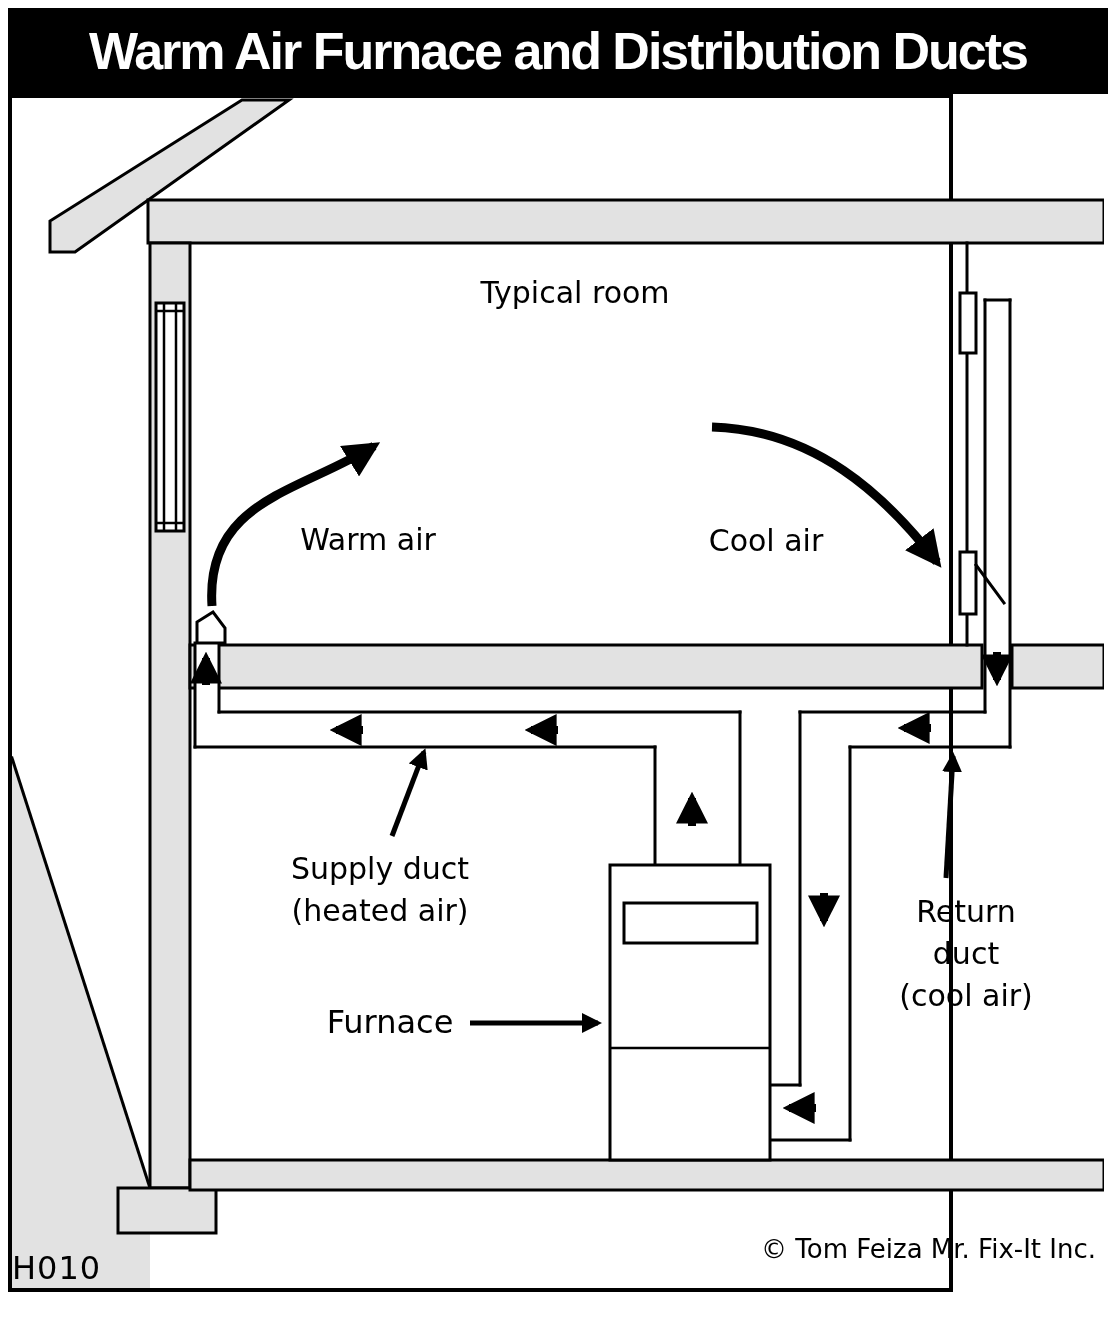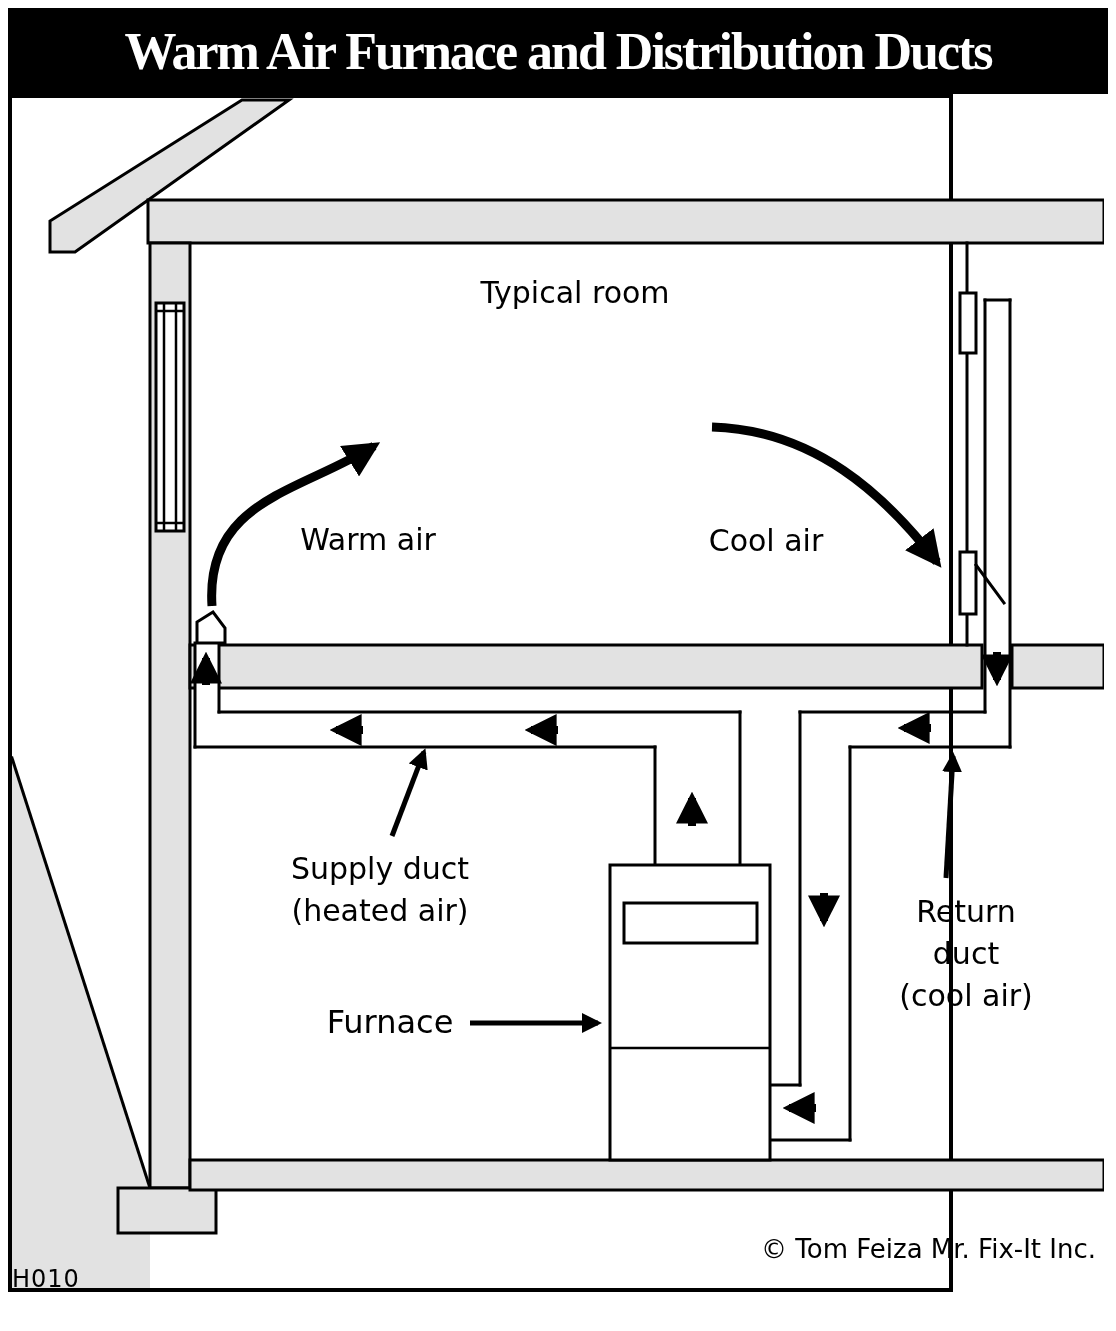--- a/index.html
+++ b/index.html
@@ -11,31 +11,30 @@
   }
   html,body{margin:0;padding:0;background:var(--paper);}
   .page{position:relative;width:1116px;height:1331px;background:var(--paper);overflow:hidden;
         font-family:"DejaVu Sans",sans-serif;}
   .title-bar{
     position:absolute;left:8px;top:8px;width:1100px;height:86px;
     background:var(--title_bg);color:var(--title_fg);
     display:flex;align-items:center;justify-content:center;
   }
   .title-bar h1{
-    margin:2px;font-family:Liberation Serif, serif;
+    margin:2px;font-family:Liberation Sans, sans-serif;
     font-weight:bold;font-size:52px;letter-spacing:-2px;white-space:nowrap;
   }
   .diagram-frame{
     position:absolute;left:8px;top:94px;width:945px;height:1198px;
     box-sizing:border-box;border:4px solid var(--line);background:var(--paper);
   }
   .figure-code{
-    position:absolute;left:12px;top:1249px;font-size:24px;color:var(--line);
+    position:absolute;left:12px;top:1249px;font-size:32px;color:var(--line);
     letter-spacing:1px;
-    margin-top:16px;
   }
   
   .ln{stroke:var(--line);stroke-width:3;fill:none;stroke-linecap:square;}
   .ln2{stroke:var(--line);stroke-width:2.5;fill:none;}
   .gray{fill:var(--wall_fill);stroke:var(--line);stroke-width:3;}
   .grayfill{fill:var(--wall_fill);stroke:none;}
   .white{fill:var(--paper);stroke:var(--line);stroke-width:3;}
   .whitefill{fill:var(--paper);stroke:none;}
   .arrow{stroke:var(--line);stroke-width:8;fill:none;marker-end:url(#ah);}
   .arrow-curve{stroke:var(--line);stroke-width:9;fill:none;marker-end:url(#ah);}

